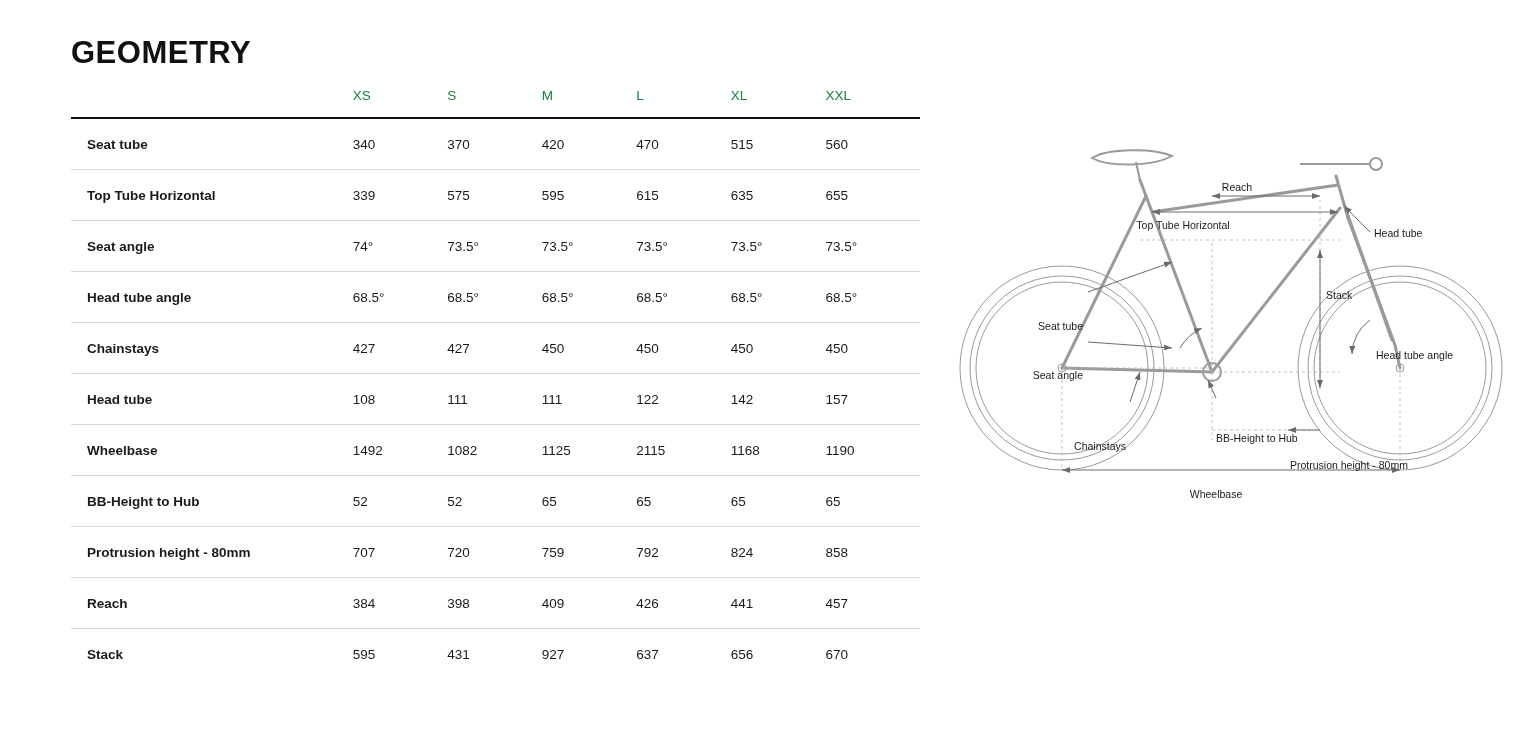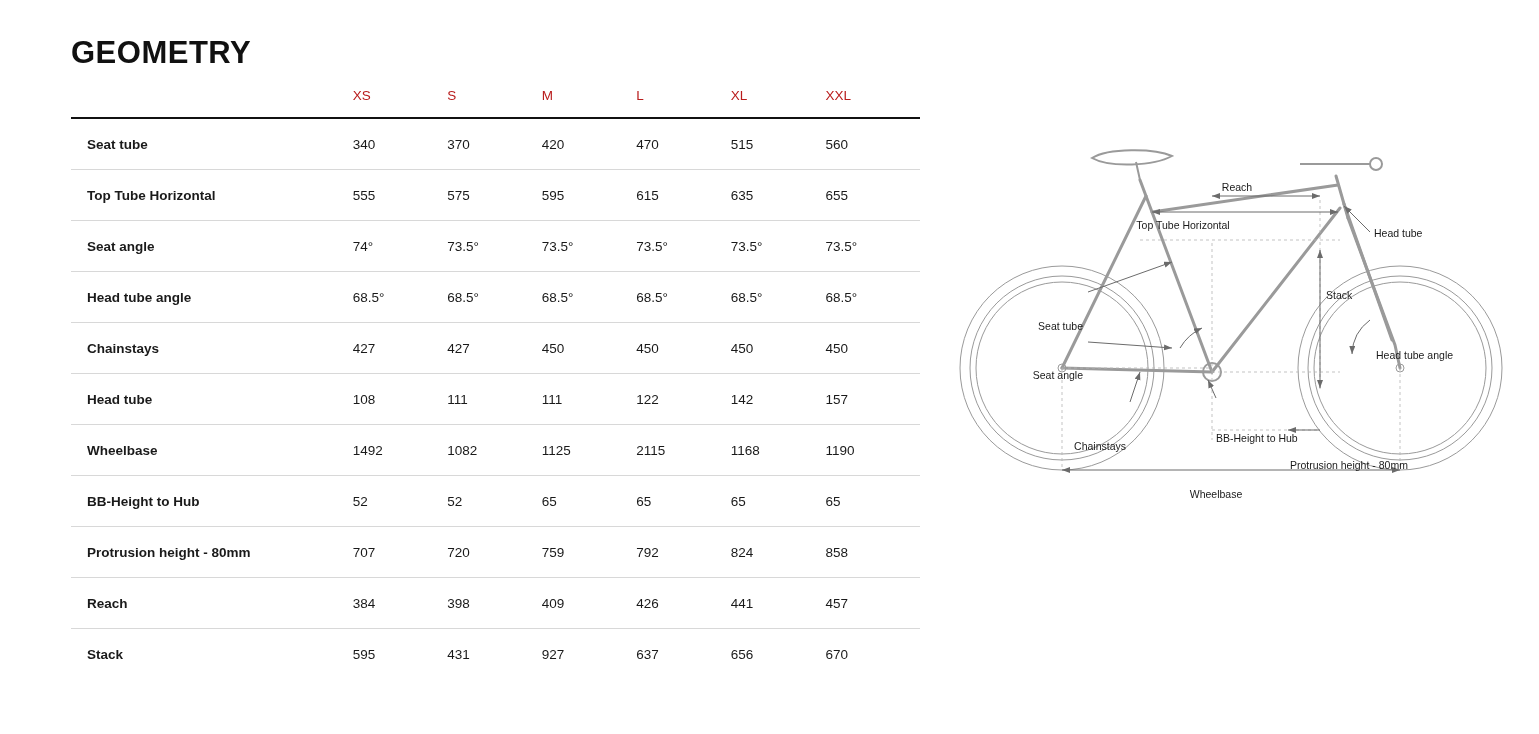--- a/index.html
+++ b/index.html
@@ -43,21 +43,21 @@
     border-collapse: collapse;
     width: 849px;
     table-layout: fixed;
   }
   table.geo col.label-col { width: 280px; }
   table.geo col.size-col { width: 94px; }
   table.geo thead th {
     text-align: left;
     font-size: 13.5px;
     font-weight: normal;
-    color: #b91c1c;
+    color: #15803d;
     padding: 0 0 14px 0;
     vertical-align: bottom;
   }
   table.geo thead tr {
     border-bottom: 2px solid #111111;
   }
   table.geo tbody td {
     font-size: 13.5px;
     color: #1a1a1a;
     padding: 18px 0 17px 0;
@@ -122,21 +122,21 @@
           <td class="row-label">Seat tube</td>
           <td>340</td>
           <td>370</td>
           <td>420</td>
           <td>470</td>
           <td>515</td>
           <td>560</td>
         </tr>
         <tr>
           <td class="row-label">Top Tube Horizontal</td>
-          <td>555</td>
+          <td>339</td>
           <td>575</td>
           <td>595</td>
           <td>615</td>
           <td>635</td>
           <td>655</td>
         </tr>
         <tr>
           <td class="row-label">Seat angle</td>
           <td>74°</td>
           <td>73.5°</td>

